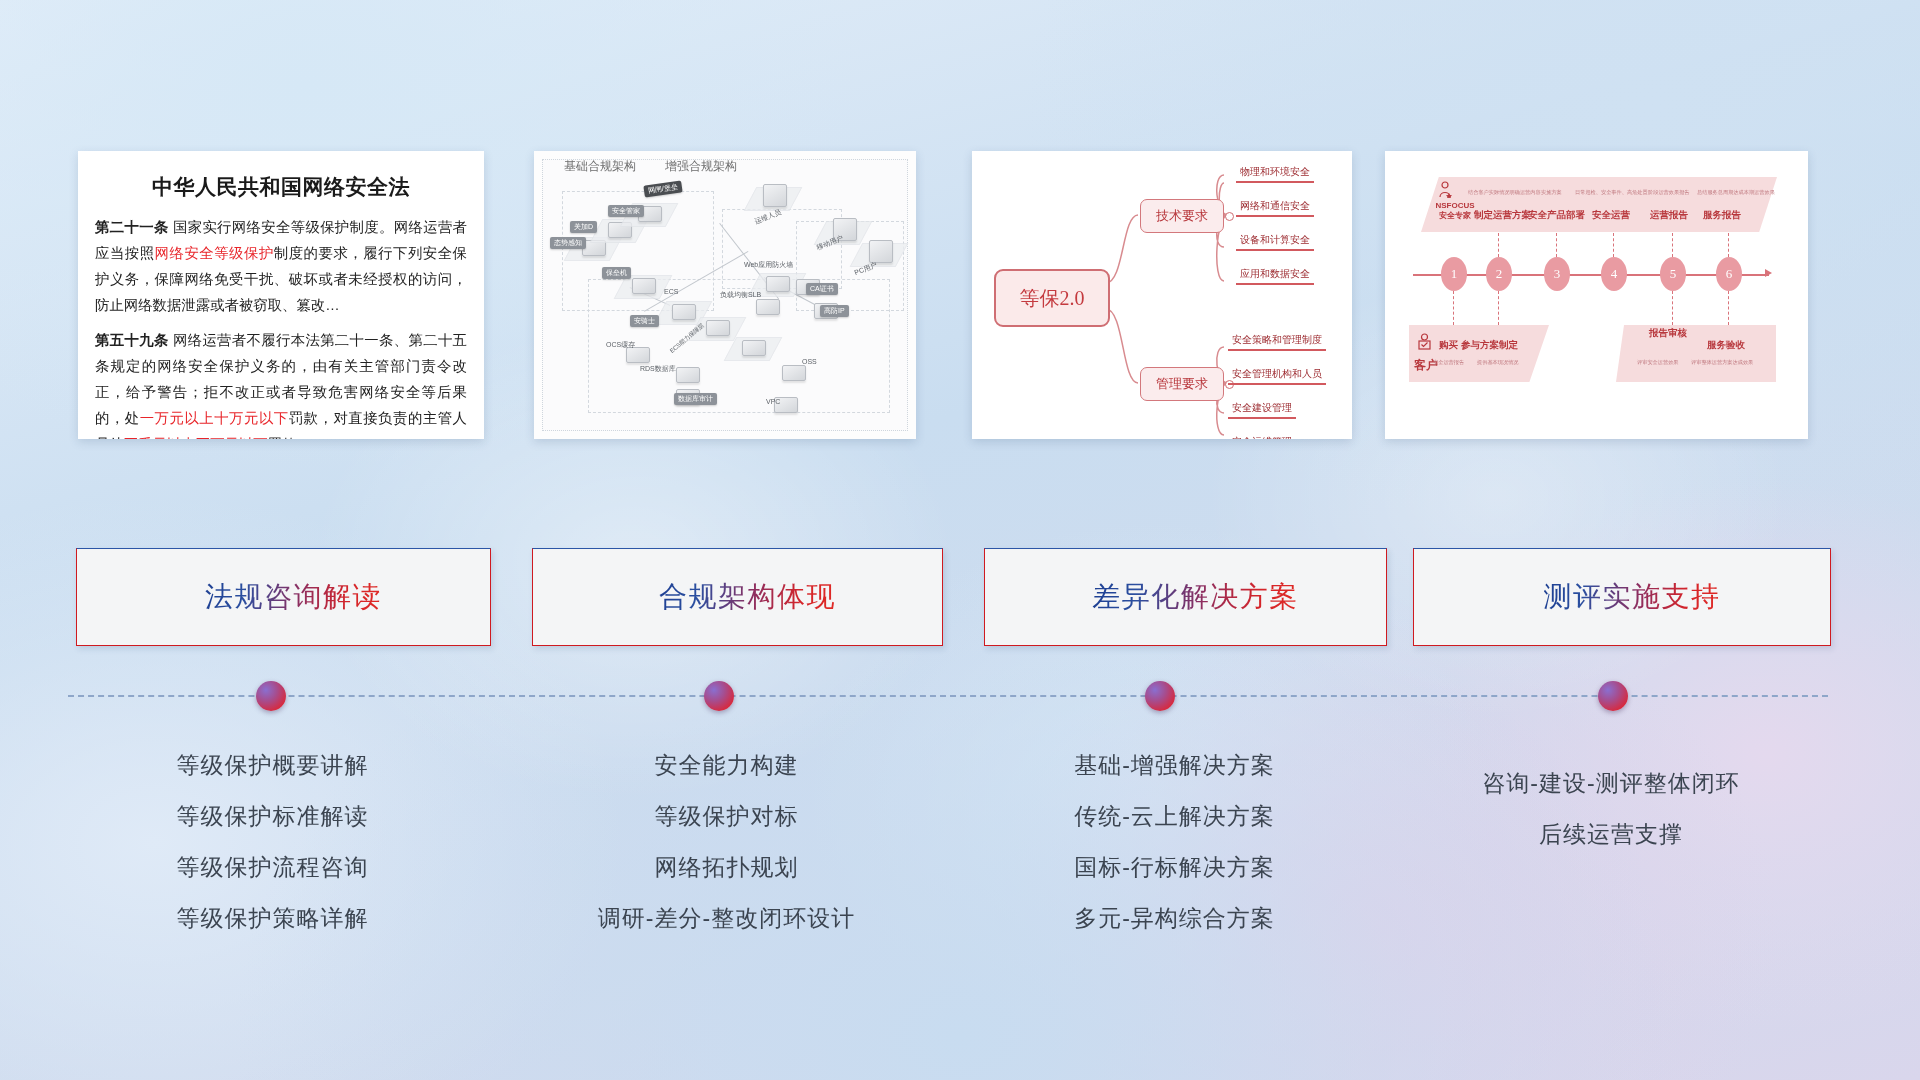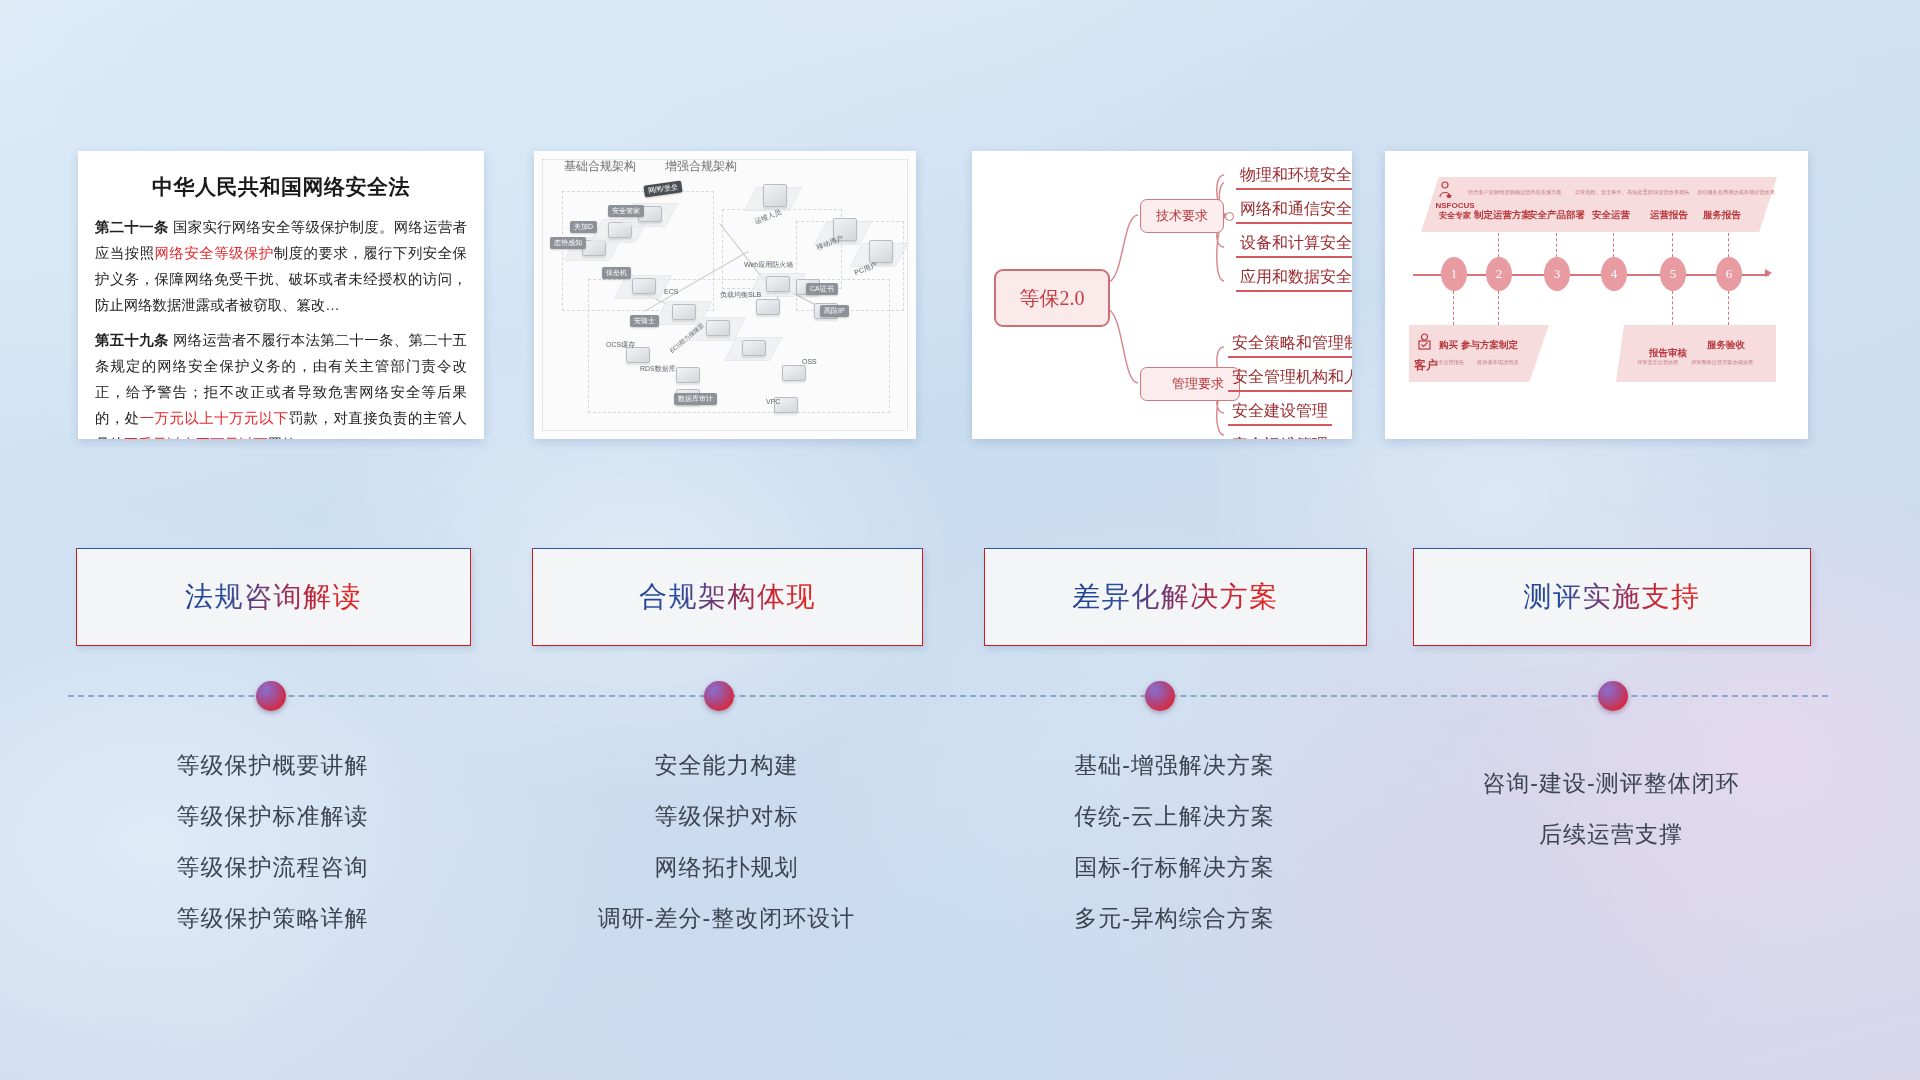--- a/index.html
+++ b/index.html
@@ -68,22 +68,22 @@
   .mm{position:relative;width:100%;height:100%;background:#fff;}
   .mm-root{position:absolute;left:22px;top:118px;width:112px;height:54px;
            border:2.5px solid #cf6e73;border-radius:9px;background:#fbeaea;
            display:flex;align-items:center;justify-content:center;
            font-size:20px;color:#c43a3f;font-family:"Liberation Serif","DejaVu Serif",serif;}
   .mm-br{position:absolute;width:82px;height:32px;border:1.6px solid #d3787c;
          border-radius:7px;background:#fbeced;display:flex;align-items:center;
          justify-content:center;font-size:13px;color:#b8383d;
          font-family:"Liberation Serif","DejaVu Serif",serif;}
   .mm-b1{left:168px;top:48px;}
-  .mm-b2{left:168px;top:216px;padding-left:16px;}
-  .mm-leaf{position:absolute;font-size:16px;color:#9c2a2f;white-space:nowrap;
+  .mm-b2{left:168px;top:216px;}
+  .mm-leaf{position:absolute;font-size:10px;color:#9c2a2f;white-space:nowrap;
            font-family:Liberation Sans, sans-serif;
            border-bottom:2px solid #d2595e;padding:0 4px 2px 4px;}
   .mm svg{position:absolute;left:0;top:0;width:100%;height:100%;pointer-events:none;}
   .mm-dot{position:absolute;width:7px;height:7px;border:1.3px solid #cf6e73;
           border-radius:50%;background:#fff;}
 
   
   .tl{position:relative;width:100%;height:100%;background:#fff;}
   .tl-band{position:absolute;background:#f6dcdd;}
   .band-top{left:36px;top:26px;width:356px;height:55px;
@@ -103,21 +103,21 @@
   .tl-sub{position:absolute;font-size:5.2px;color:#c07a80;white-space:nowrap;}
   .tl-dash{position:absolute;width:1px;border-left:1px dashed #d9737a;}
   .tl-brand{position:absolute;font-size:8px;color:#b8383d;font-weight:bold;
             text-align:center;line-height:10px;white-space:nowrap;}
 
   
   .titles{position:absolute;top:548px;left:0;width:1920px;height:100px;}
   .tbox{position:absolute;top:0;height:96px;background:#f4f5f6;
         border:1.6px solid #cf1a20;border-top-color:#2c56a6;
         box-shadow:2px 3px 6px rgba(40,70,110,.14);
-        display:flex;align-items:center;justify-content:center;}
+        display:flex;align-items:center;justify-content:center;padding-left:20px;}
   .tbox span{font-size:28px;font-weight:500;letter-spacing:1.5px;
              background:linear-gradient(95deg,#1d3f92 0%,#2b4fa0 22%,#8a2f62 52%,#d4242a 80%,#e02a25 100%);
              -webkit-background-clip:text;background-clip:text;color:transparent;}
   .t1{left:76px;width:393px;}
   .t2{left:532px;width:389px;}
   .t3{left:984px;width:381px;}
   .t4{left:1413px;width:396px;}
 
   
   .rail{position:absolute;top:695px;left:68px;width:1760px;height:2px;
@@ -348,21 +348,21 @@
         <div class="tl-cap" style="left:207px;top:58px;">安全运营</div>
         <div class="tl-sub" style="left:263px;top:38px;">阶段运营效果报告</div>
         <div class="tl-cap" style="left:265px;top:58px;">运营报告</div>
         <div class="tl-sub" style="left:312px;top:38px;">总结服务总周期达成本期运营效果</div>
         <div class="tl-cap" style="left:318px;top:58px;">服务报告</div>
 
         <div class="tl-cap" style="left:54px;top:188px;">购买</div>
         <div class="tl-sub" style="left:48px;top:208px;">安全运营报告</div>
         <div class="tl-cap" style="left:76px;top:188px;">参与方案制定</div>
         <div class="tl-sub" style="left:92px;top:208px;">提供基本现况情况</div>
-        <div class="tl-cap" style="left:264px;top:196px;">报告审核</div>
+        <div class="tl-cap" style="left:264px;top:176px;">报告审核</div>
         <div class="tl-sub" style="left:252px;top:208px;">评审安全运营效果</div>
         <div class="tl-cap" style="left:322px;top:188px;">服务验收</div>
         <div class="tl-sub" style="left:306px;top:208px;">评审整体运营方案达成效果</div>
       </div>
     </div>
   </div>
 
   <div class="titles">
     <div class="tbox t1">
         <span>法规咨询解读</span>

